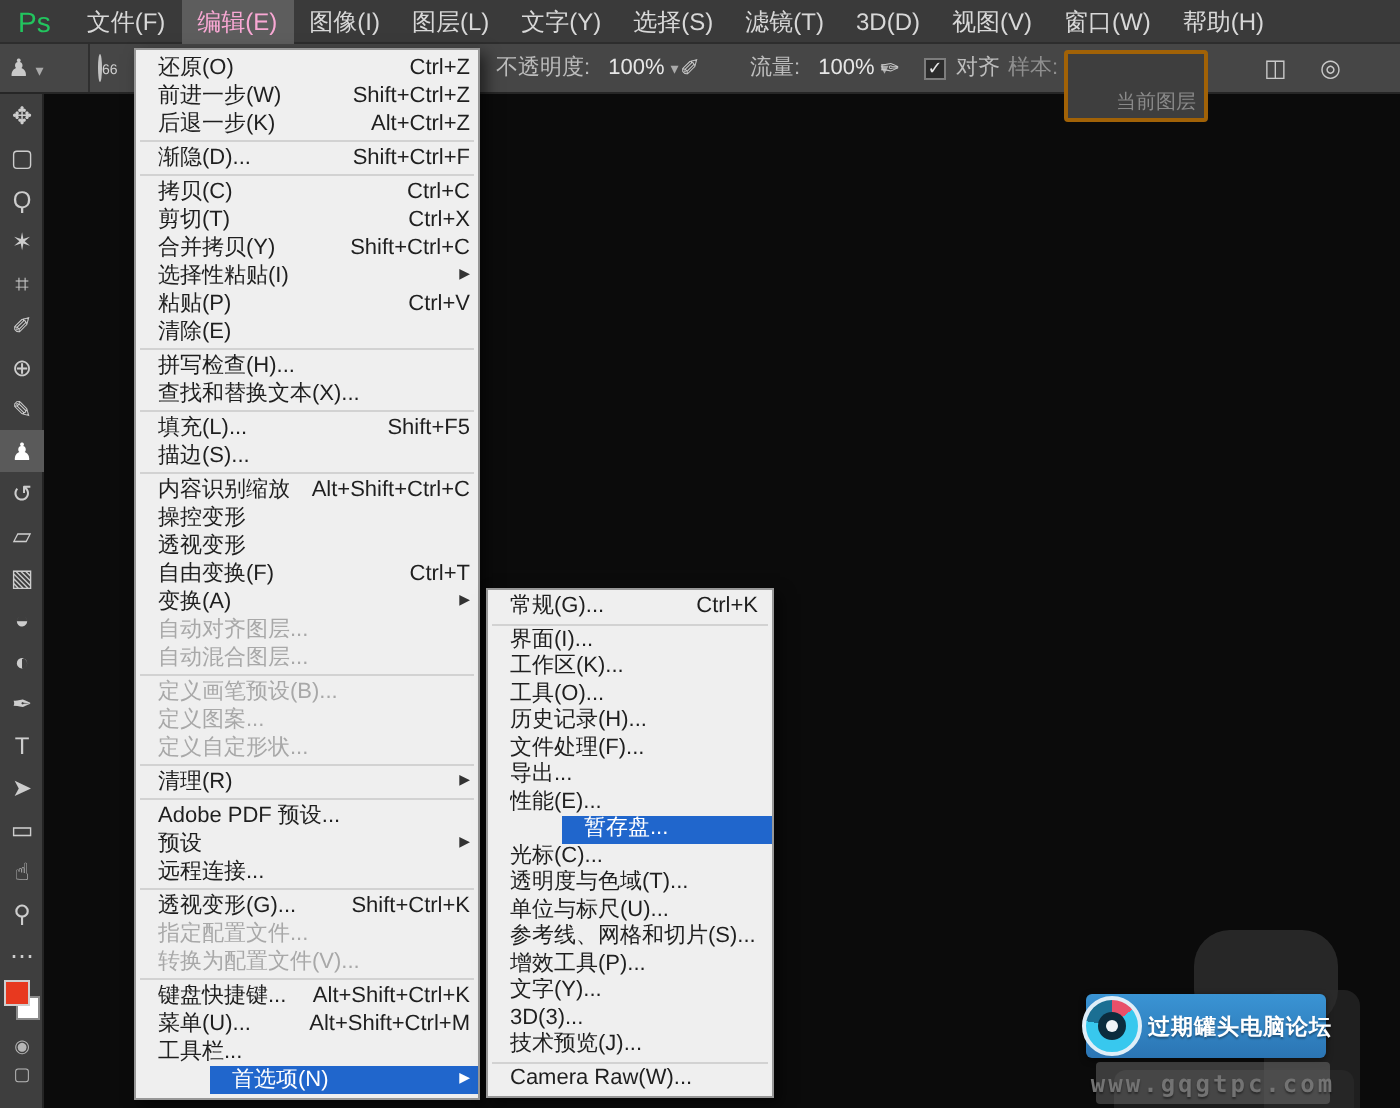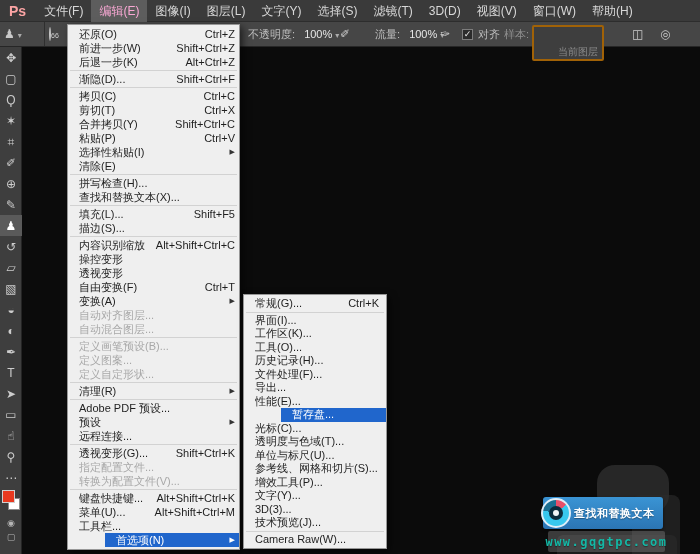--- a/index.html
+++ b/index.html
@@ -12,21 +12,21 @@
   }
 
   
   #menubar {
     position:absolute; left:0; top:0; width:700px; height:22px;
     background:#3a3a3a; display:flex; align-items:center;
     color:#d8d8d8; font-size:12px; z-index:5;
     border-bottom:1px solid #2d2d2d;
   }
   #ps-logo {
-    color:#fca5a5; font-weight:bold; font-size:14px;
+    color:#22c55e; font-weight:normal; font-size:14px;
     padding:0 10px 0 9px; letter-spacing:0;
   }
   .mb-item { padding:0 8px; height:22px; line-height:22px; cursor:default; }
   .mb-item.active { background:#5d5d5d; color:#f9a8d4; }
 
   
   #optionsbar {
     position:absolute; left:0; top:22px; width:700px; height:25px;
     background:#464646; border-bottom:1px solid #262626;
     color:#bdbdbd; font-size:11px; z-index:4;
@@ -105,21 +105,21 @@
   #wm-title {
     margin-left:31px; color:#ffffff; font-weight:bold; font-size:11px;
     letter-spacing:0.5px; text-shadow:0 1px 1px rgba(0,0,0,.35); white-space:nowrap;
   }
   #wm-strip {
     position:absolute; left:526px; top:484px; width:117px; height:21px;
     background:rgba(140,140,140,.38); border-radius:2px; z-index:2;
     display:flex; align-items:center; justify-content:center;
   }
   #wm-url {
-    color:#14b8a6; font-size:12px; font-weight:bold; letter-spacing:1.5px;
+    color:#737373; font-size:12px; font-weight:bold; letter-spacing:1.5px;
     font-family:"DejaVu Sans Mono","Liberation Mono",monospace;
     text-shadow:0 1px 1px rgba(0,0,0,.4);
   }
 
   
   .menu-panel {
     position:absolute; background:#efefef; border:1px solid #979797;
     box-shadow:3px 3px 7px rgba(0,0,0,.55); z-index:20; padding:2px 0;
     font-size:11px; color:#1f1f1f;
   }
@@ -221,21 +221,21 @@
 <div id="canvas">
   <div class="photo-blob" id="blob-1"></div>
   <div class="photo-blob" id="blob-2"></div>
   <div class="photo-blob" id="blob-3"></div>
   <div id="wm-banner">
     <div id="wm-logo">
       <div id="wm-logo-inner">
           <div id="wm-logo-dot"></div>
         </div>
     </div>
-    <span id="wm-title">查找和替换文本</span>
+    <span id="wm-title">过期罐头电脑论坛</span>
   </div>
   <div id="wm-strip">
     <span id="wm-url">www.gqgtpc.com</span>
   </div>
 </div>
 
 <div id="edit-menu" class="menu-panel">
     <div class="menu-row">
       <span class="menu-label">还原(O)</span>
       <span class="menu-shortcut">Ctrl+Z</span>
@@ -260,26 +260,26 @@
     </div>
     <div class="menu-row">
       <span class="menu-label">剪切(T)</span>
       <span class="menu-shortcut">Ctrl+X</span>
     </div>
     <div class="menu-row">
       <span class="menu-label">合并拷贝(Y)</span>
       <span class="menu-shortcut">Shift+Ctrl+C</span>
     </div>
     <div class="menu-row">
+      <span class="menu-label">选择性粘贴(I)</span>
+      <span class="menu-arrow">▶</span>
+    </div>
+    <div class="menu-row">
       <span class="menu-label">粘贴(P)</span>
       <span class="menu-shortcut">Ctrl+V</span>
-    </div>
-    <div class="menu-row">
-      <span class="menu-label">选择性粘贴(I)</span>
-      <span class="menu-arrow">▶</span>
     </div>
     <div class="menu-row">
       <span class="menu-label">清除(E)</span>
     </div>
     <div class="menu-sep"></div>
     <div class="menu-row">
       <span class="menu-label">拼写检查(H)...</span>
     </div>
     <div class="menu-row">
       <span class="menu-label">查找和替换文本(X)...</span>

